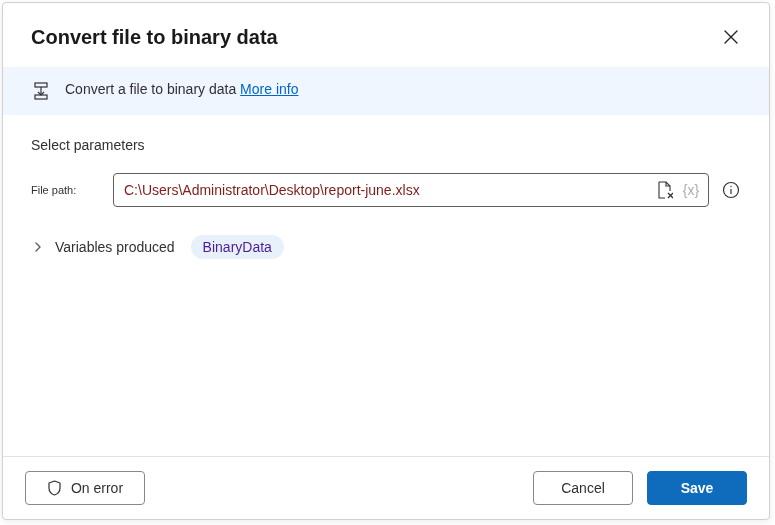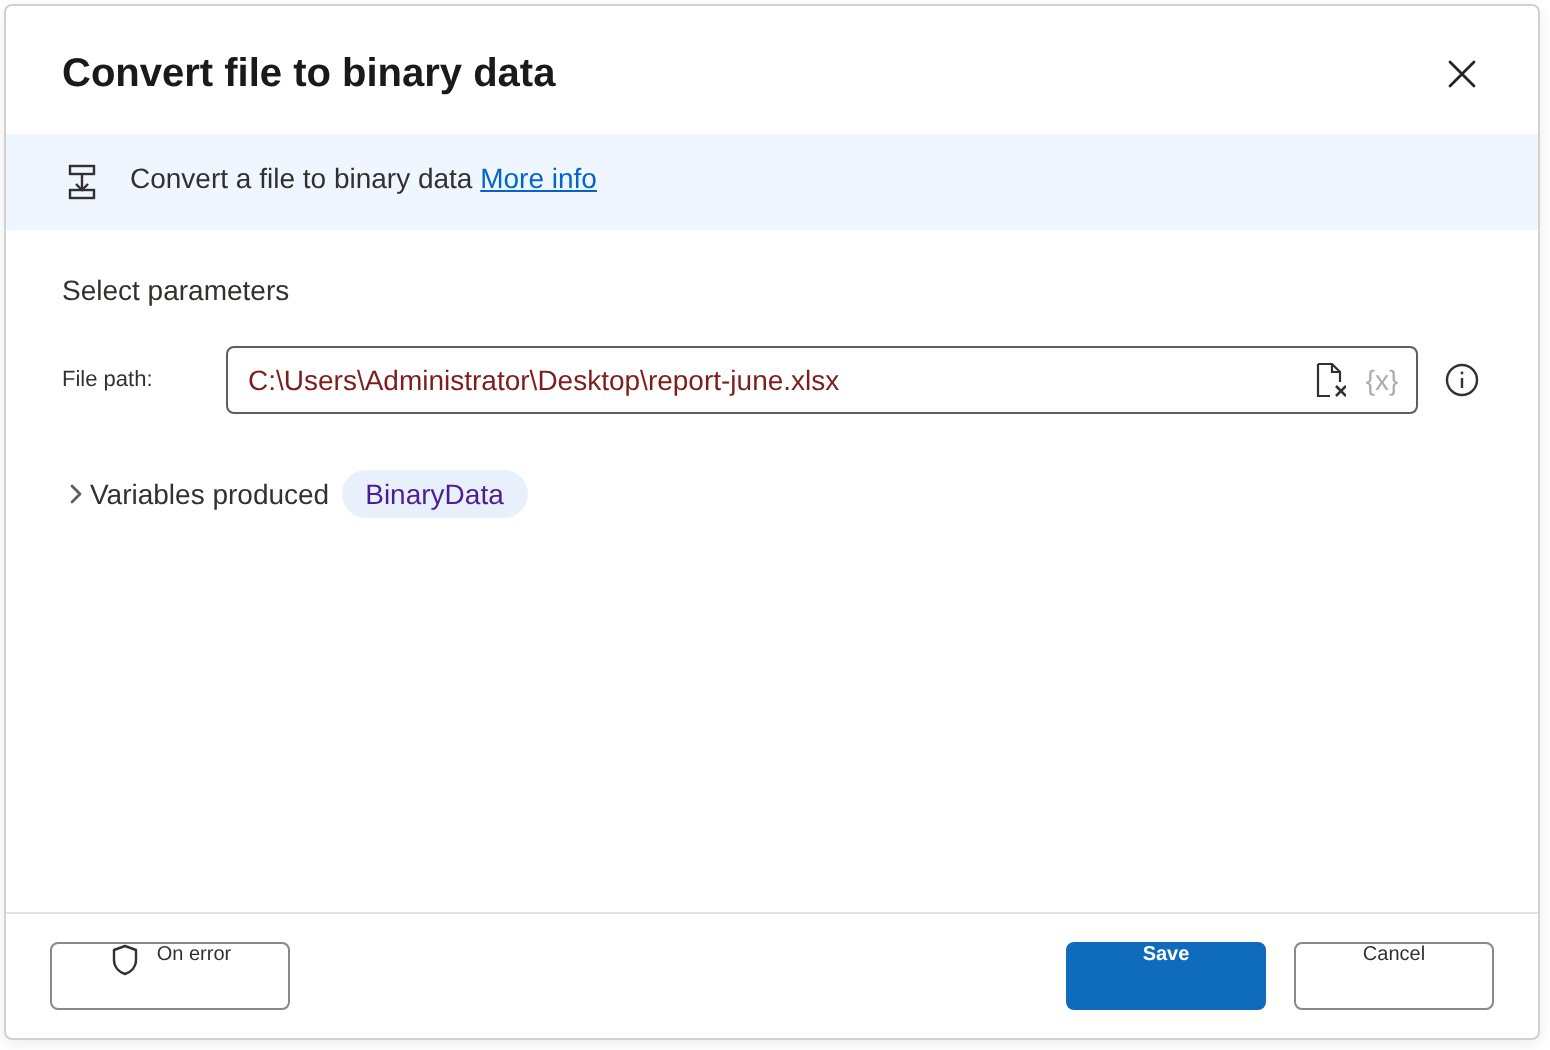--- a/index.html
+++ b/index.html
@@ -39,34 +39,34 @@
     }
     .input-action { width: 20px; height: 20px; display:flex; align-items:center; justify-content:center; cursor:pointer; color:#323130; }
     .var-token {
       color: #adadad; font-size: 14px; cursor: pointer; width:22px; text-align:center;
       font-family: "Segoe UI", sans-serif;
     }
     .info-circle {
       width: 20px; height: 20px; display:flex; align-items:center; justify-content:center;
       cursor: pointer; color: #323130;
     }
-    .vars-row { display: flex; align-items: center; font-size: 14px; }
+    .vars-row { display: flex; align-items: center; gap: 10px; font-size: 14px; }
     .expand-caret { width: 14px; height: 14px; display:flex; align-items:center; justify-content:center; cursor:pointer; color:#605e5c; }
     .vars-label { color: #323130; }
     .var-chip {
       background: #e8f0fb; color: #4c1d95; padding: 4px 12px; border-radius: 12px; font-size: 14px;
       cursor: pointer; margin-left: 6px;
     }
     .footer {
       border-top: 1px solid #e1e1e1; padding: 14px 22px; display: flex; align-items: center;
       justify-content: space-between;
     }
     .btn {
-      height: 34px; padding: 0 20px; border-radius: 4px; font-size: 10px; cursor: pointer;
-      display: inline-flex; justify-content: center; gap: 8px; min-width: 100px;
+      height: 34px; padding: 0 20px; border-radius: 4px; font-size: 14px; cursor: pointer;
+      display: inline-flex; align-items: center; justify-content: center; gap: 8px; min-width: 100px;
     }
     .btn-outline { background: #fff; border: 1px solid #8a8886; color: #323130; }
     .btn-primary { background: #0f6cbd; border: 1px solid #0f6cbd; color: #fff; font-weight: 600; }
     .on-error-icon { width: 16px; height: 16px; display:flex; align-items:center; justify-content:center; }
     .footer-right { display: flex; gap: 14px; }
   </style>
 </head>
 <body>
 
 <div class="dialog">
@@ -134,21 +134,21 @@
   <div class="footer">
     <div class="btn btn-outline" style="min-width:120px;">
       <span class="on-error-icon">
         <svg width="15" height="16" viewBox="0 0 15 16" fill="none" stroke="#323130" stroke-width="1.2" stroke-linejoin="round">
           <path d="M7.5 1 L13 3 V8 C13 11.5 10.5 14 7.5 15 C4.5 14 2 11.5 2 8 V3 Z"></path>
         </svg>
       </span>
       <span>On error</span>
     </div>
     <div class="footer-right">
+      <div class="btn btn-outline">
+        <span>Cancel</span>
+      </div>
       <div class="btn btn-primary">
         <span>Save</span>
-      </div>
-      <div class="btn btn-outline">
-        <span>Cancel</span>
       </div>
     </div>
   </div>
 </div>
 
 </body></html>

